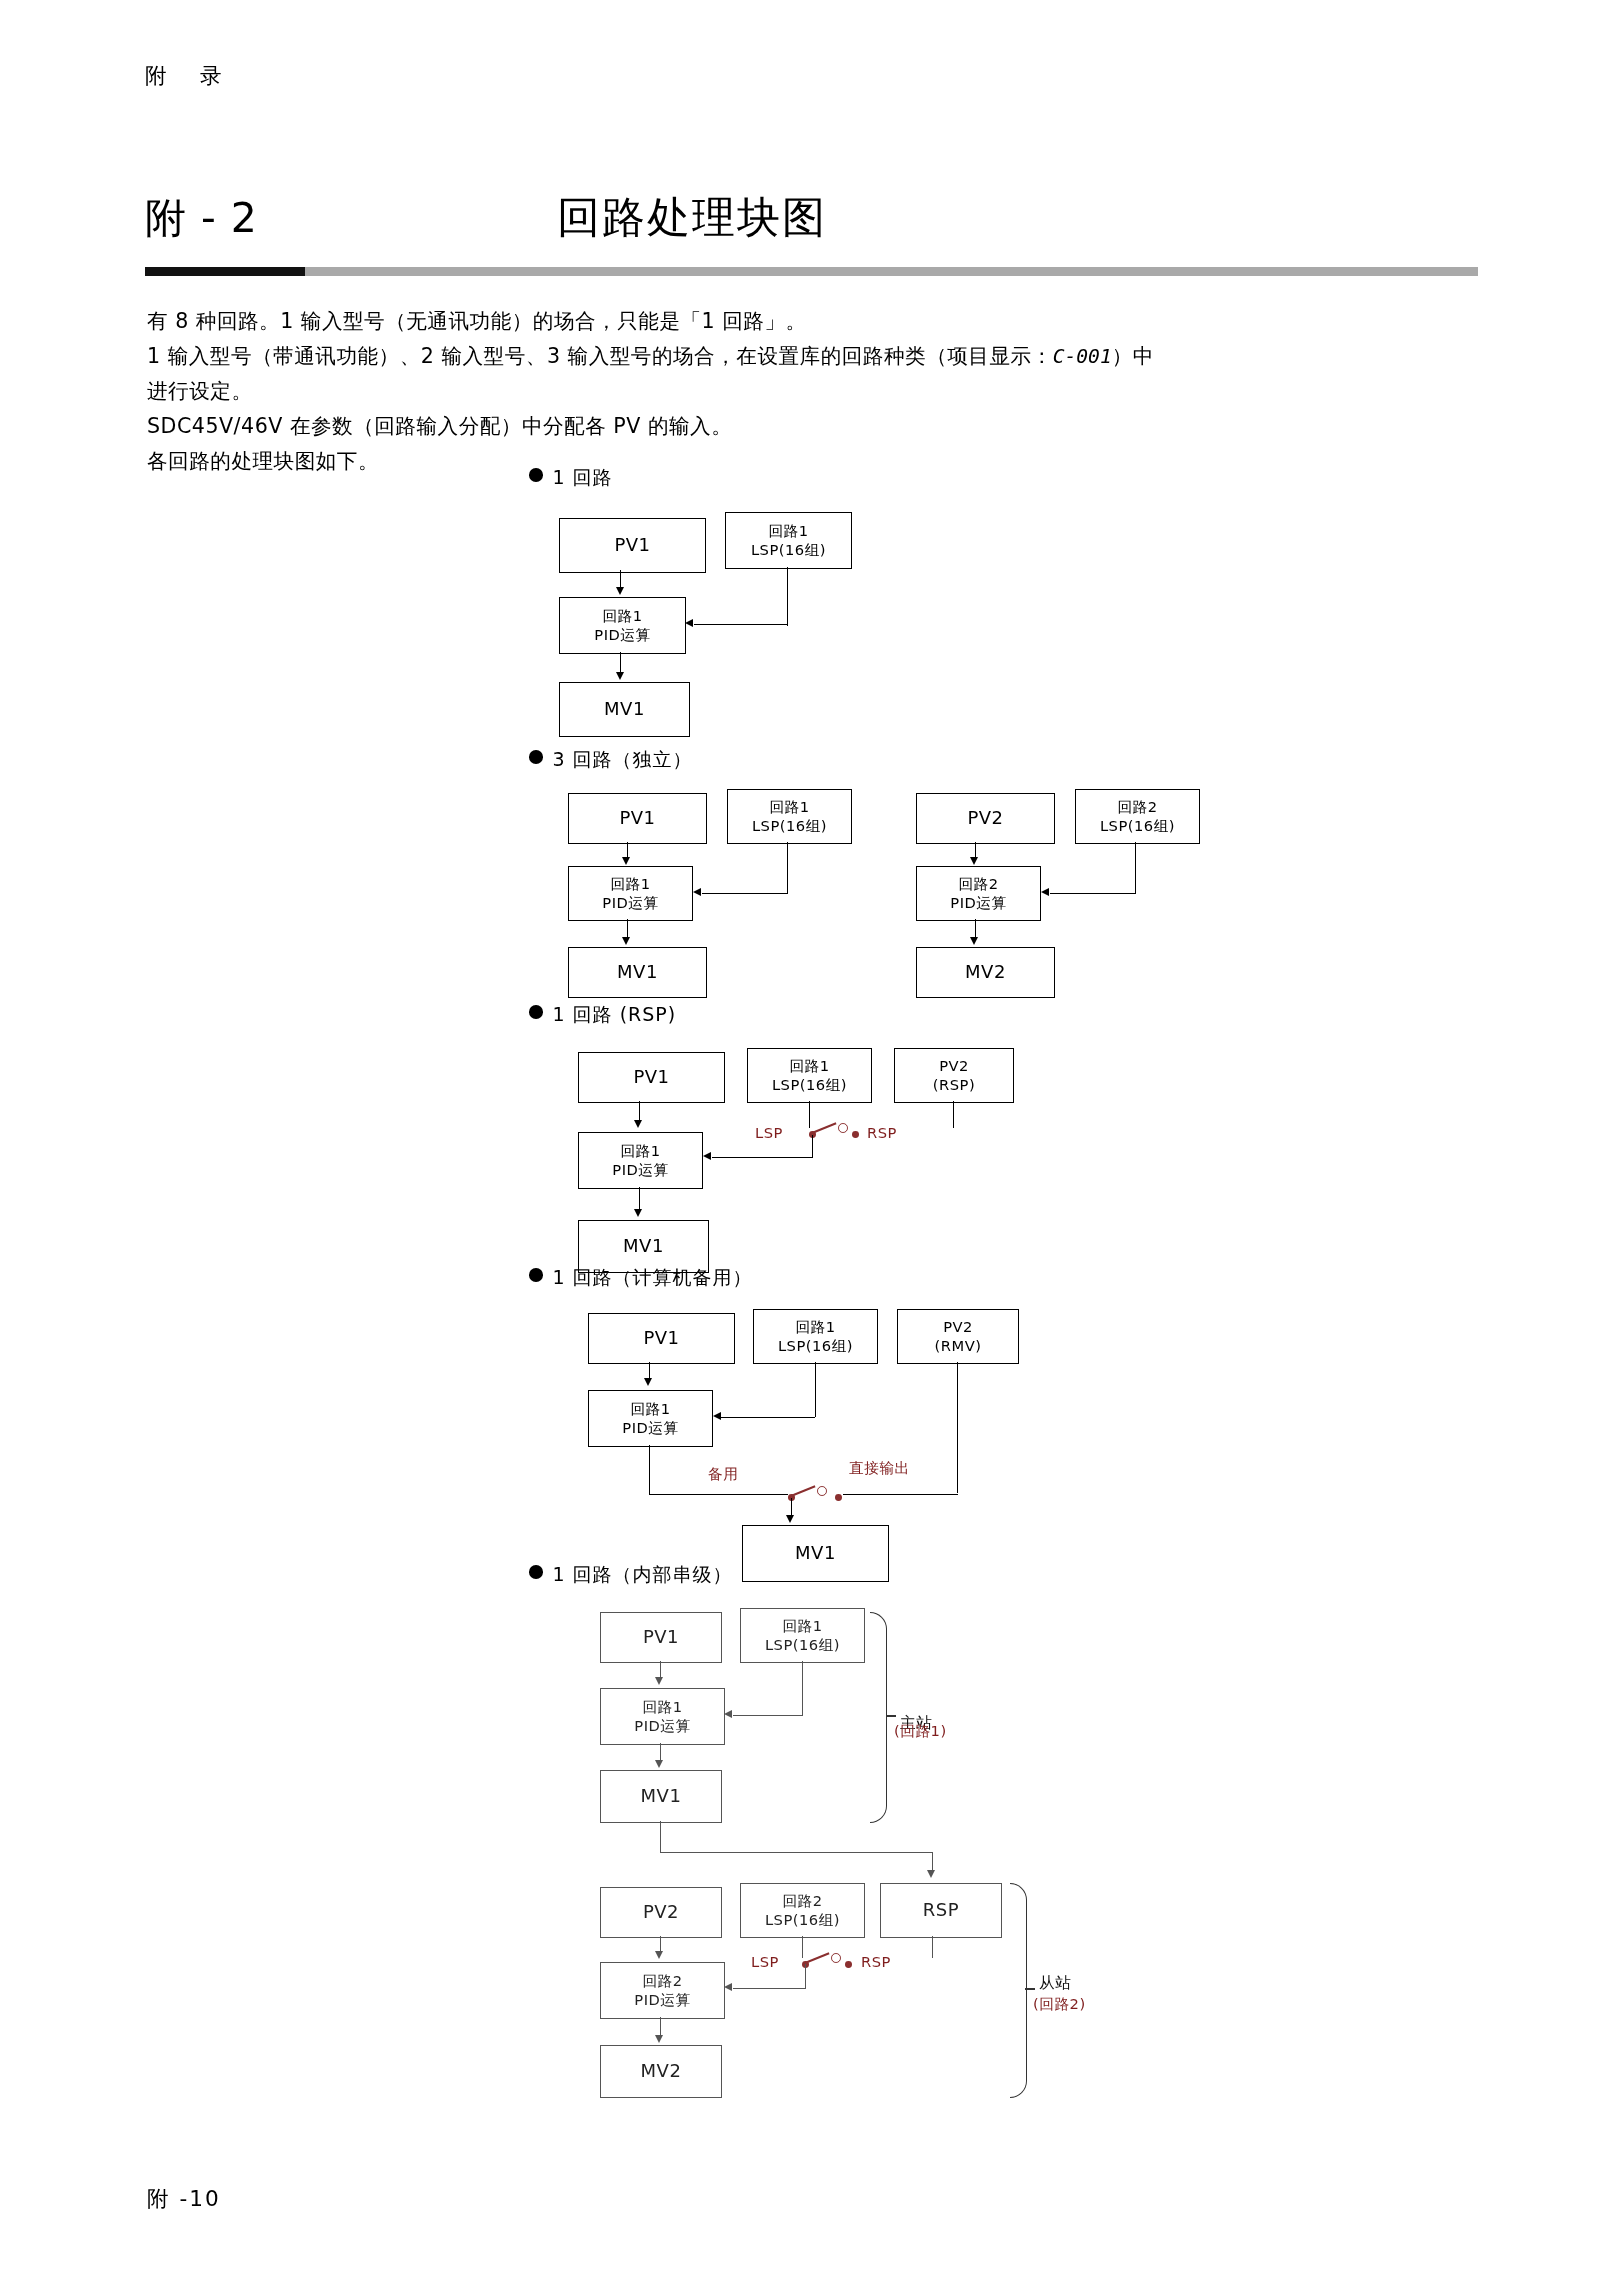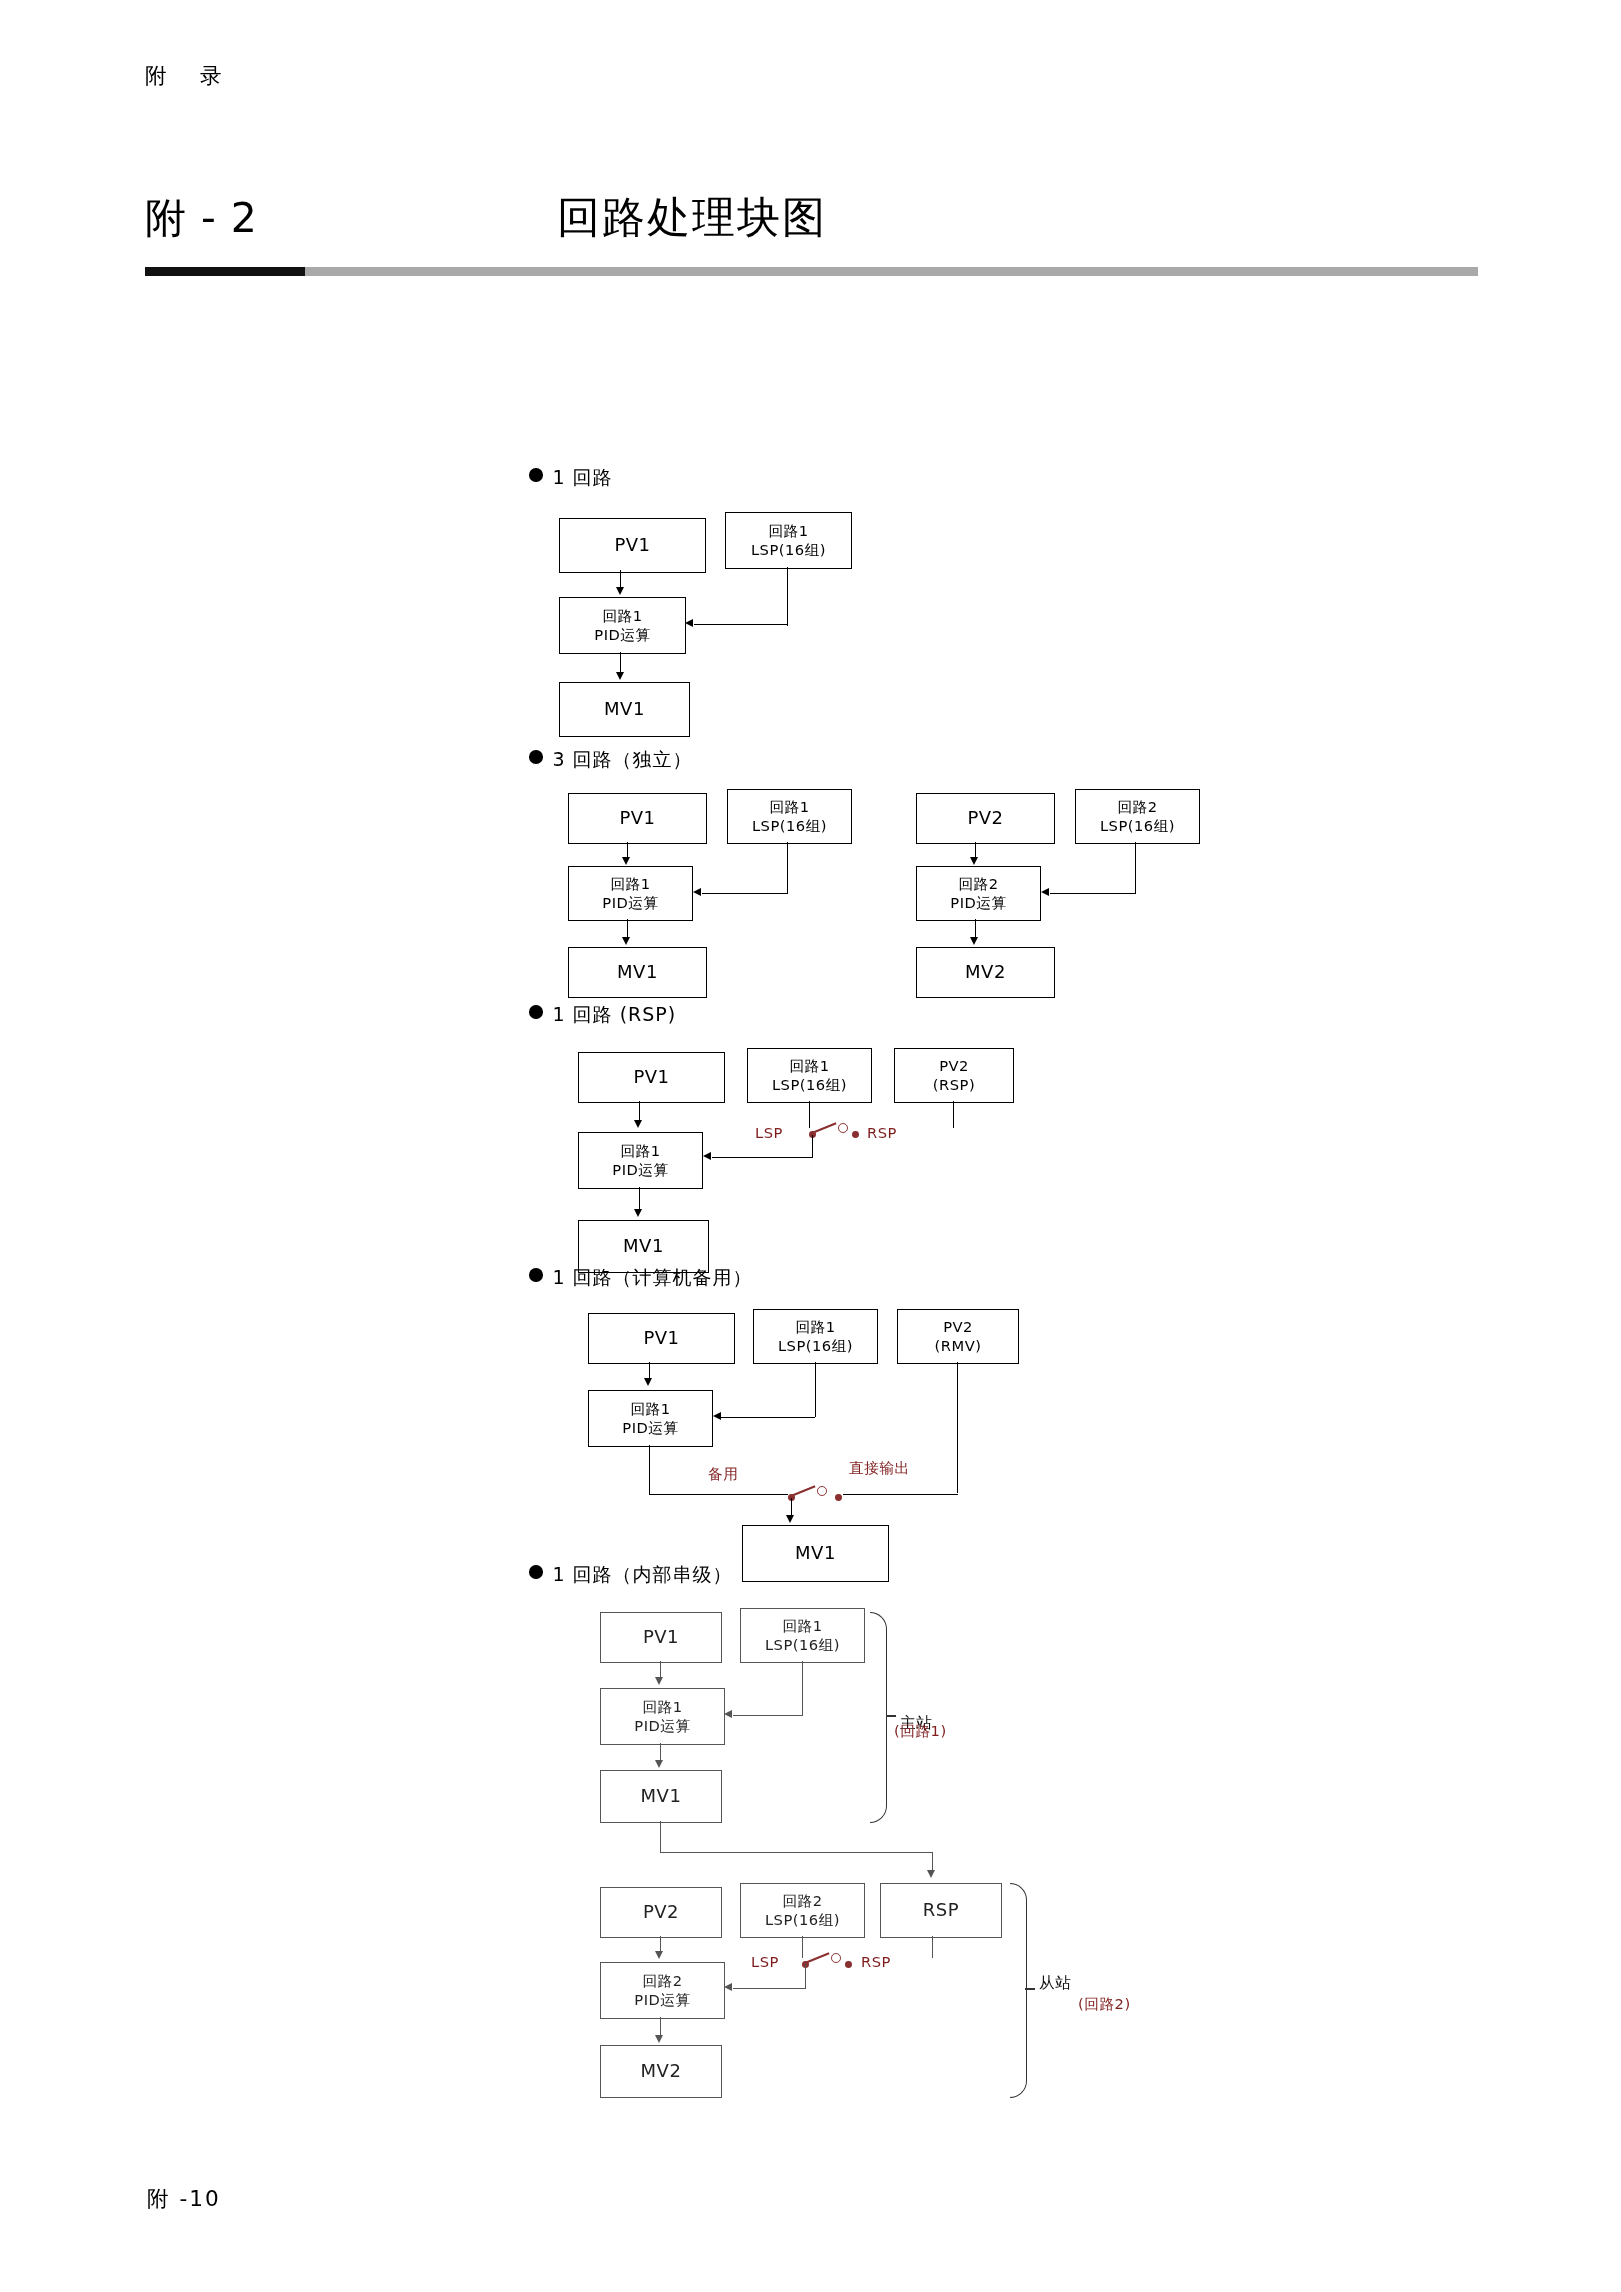--- a/index.html
+++ b/index.html
@@ -102,20 +102,27 @@
 <div class="page">
 
   <div class="header-label">附　录</div>
 
   <div class="title-row">
     <div class="title-num">附 - 2</div>
     <div class="title-text">回路处理块图</div>
   </div>
   <div class="title-bar"></div>
 
+  <div class="intro">
+    <div>有 8 种回路。1 输入型号（无通讯功能）的场合，只能是「1 回路」。</div>
+    <div><span>1 输入型号（带通讯功能）、2 输入型号、3 输入型号的场合，在设置库的回路种类（项目显示：</span><span class="mono-code">C-001</span><span>）中</span></div>
+    <div>进行设定。</div>
+    <div>SDC45V/46V 在参数（回路输入分配）中分配各 PV 的输入。</div>
+    <div>各回路的处理块图如下。</div>
+  </div>
 
   <div class="sec-title" style="left:529px;top:465px;">
     <span class="dot"></span><span>1 回路</span>
   </div>
 
   <div class="box" style="left:559px;top:518px;width:145px;height:53px;">
     <span>PV1</span>
   </div>
   <div class="box small" style="left:725px;top:512px;width:125px;height:55px;">
     <span>回路1</span>
@@ -346,17 +353,17 @@
   <div class="lbl" style="left:861px;top:1953px;">RSP</div>
   <div class="line v grey" style="left:805px;top:1964px;height:23.5px;"></div>
   <div class="line h grey" style="left:733px;top:1988px;width:73px;"></div>
   <div class="arrow-left grey" style="left:724px;top:1983px;"></div>
   <div class="line v grey" style="left:660px;top:2017px;height:17.6px;"></div>
   <div class="arrow-down grey" style="left:655px;top:2035px;"></div>
 
   <div class="brace" style="left:1010px;top:1883px;height:213px;"></div>
   <div class="brace-mid" style="left:1025px;top:1988px;"></div>
   <div class="lbl dark" style="left:1039px;top:1973px;">从站</div>
-  <div class="lbl" style="left:1033px;top:1995px;margin-left:45px;">(回路2)</div>
+  <div class="lbl" style="left:1033px;top:1995px;">(回路2)</div>
 
   <div class="footer">附 -10</div>
 </div>
 
 
 </body></html>

